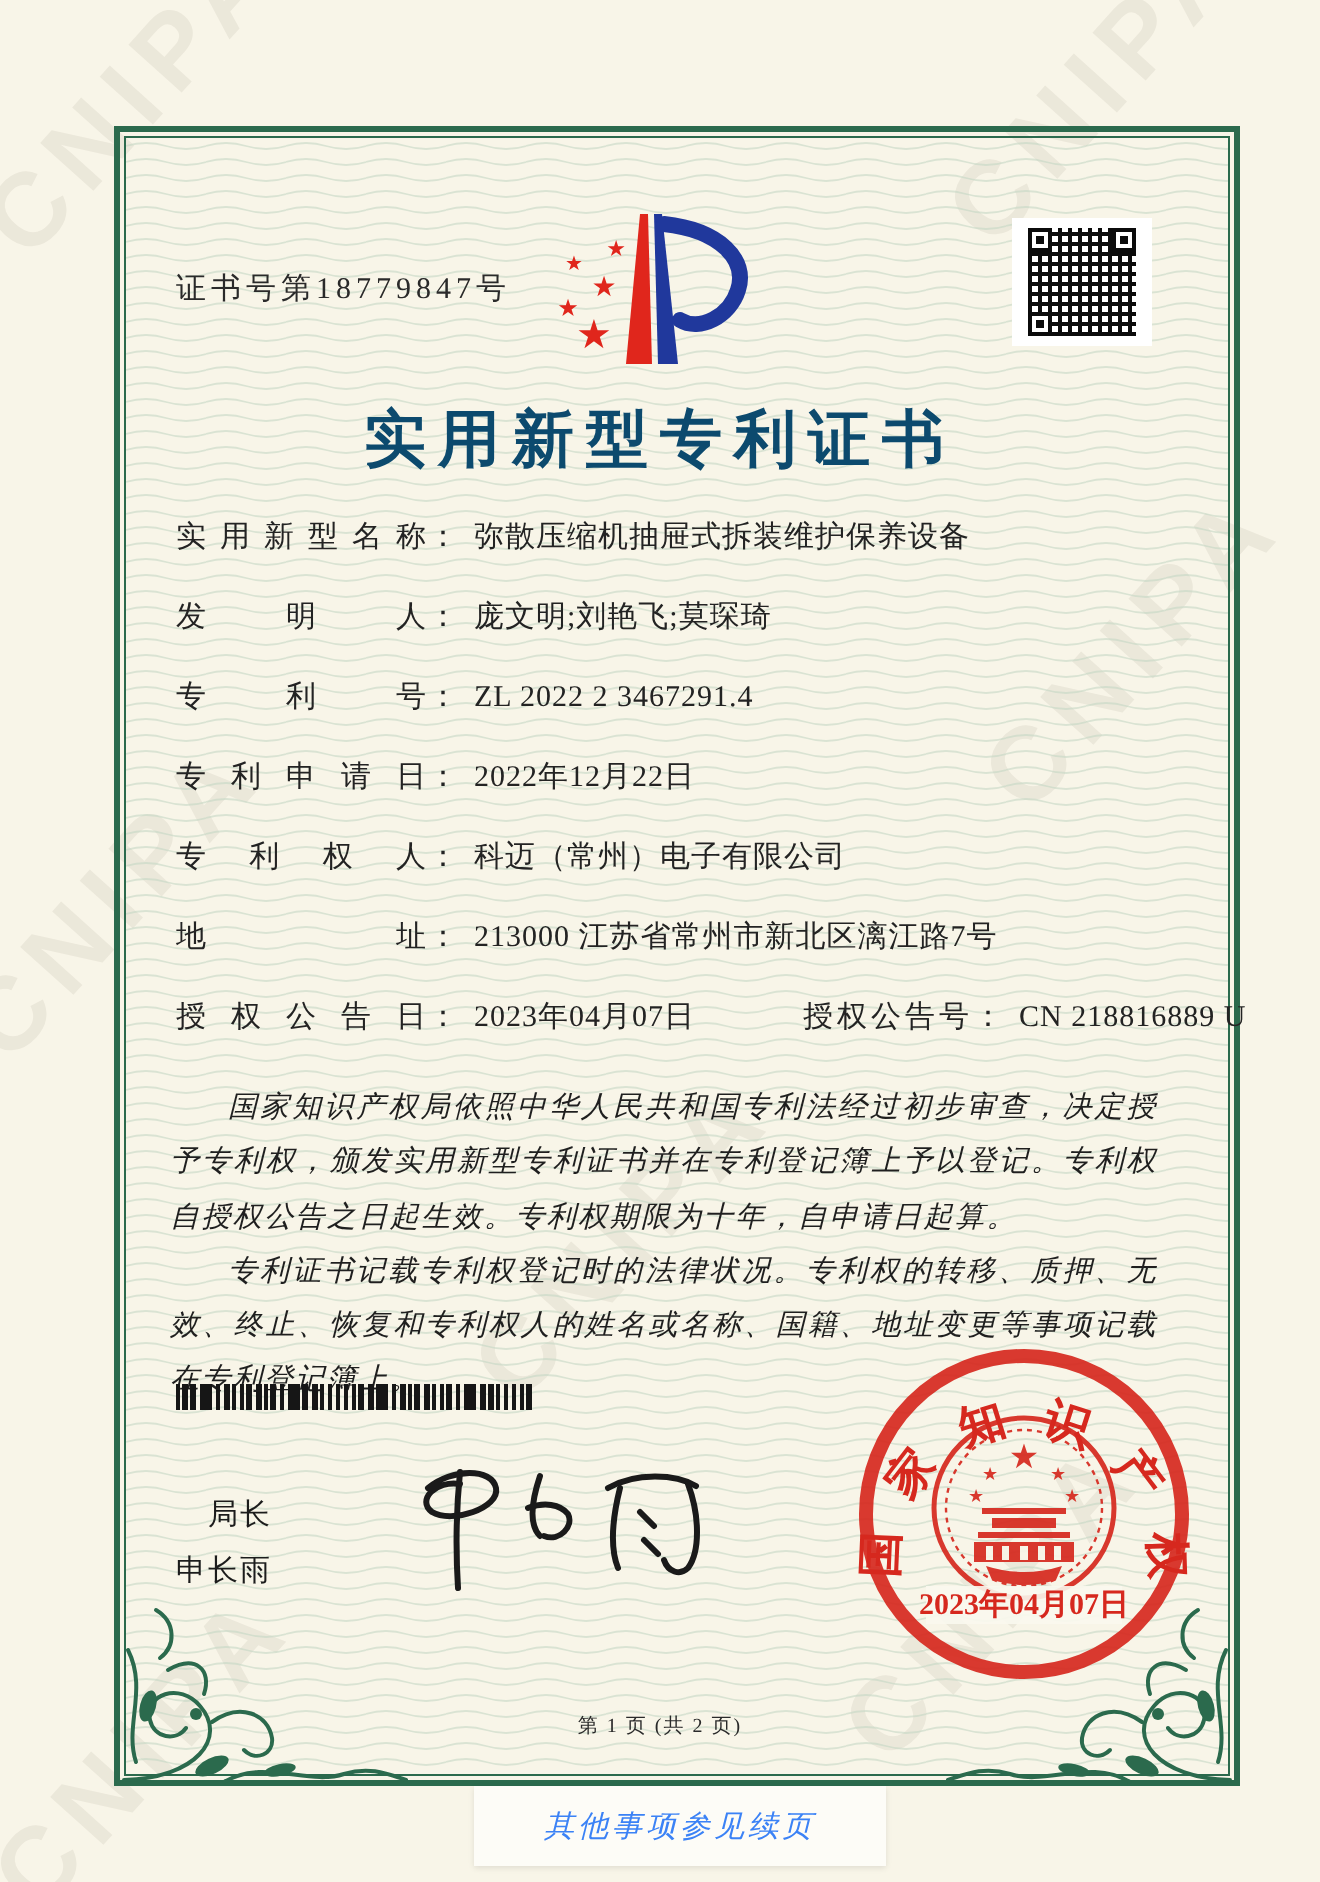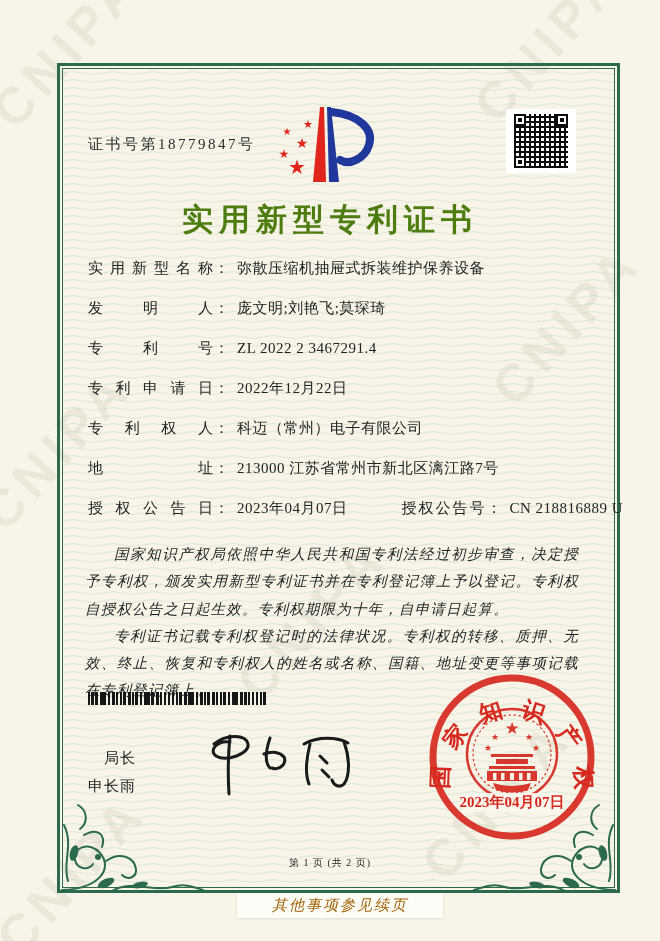--- a/index.html
+++ b/index.html
@@ -50,21 +50,21 @@
   .qr-box{position:relative;width:54px;height:54px;background:
      repeating-linear-gradient(0deg,#0b0b0b 0 2px,transparent 2px 5px),
      repeating-linear-gradient(90deg,#0b0b0b 0 2px,transparent 2px 5px);
   }
   .finder{position:absolute;width:12px;height:12px;border:2px solid #0b0b0b;background:#fff;box-sizing:border-box;}
   .finder::after{content:"";position:absolute;left:2px;top:2px;width:4px;height:4px;background:#0b0b0b;}
   .finder.tl{left:0;top:0;} .finder.tr{right:0;top:0;} .finder.bl{left:0;bottom:0;}
 
   .title{
     position:absolute;left:0;right:0;top:199px;text-align:center;
-    font-size:31px;font-weight:bold;letter-spacing:6px;color:#4d7c0f;
+    font-size:31px;font-weight:bold;letter-spacing:6px;color:#0c4a6e;
   }
 
   .fields{position:absolute;left:88px;top:259px;width:492px;}
   .frow{height:40px;font-size:15px;color:#232323;white-space:nowrap;}
   .flabel{
     display:inline-block;width:126px;
     text-align:justify;text-align-last:justify;
     letter-spacing:1px;vertical-align:top;
   }
   .fcolon{display:inline-block;margin:0 8px 0 0;}
@@ -93,24 +93,24 @@
   }
   .signature{position:absolute;left:192px;top:722px;}
 
   .seal{position:absolute;left:427px;top:672px;width:170px;height:170px;}
 
   .page-num{
     position:absolute;left:0;right:0;top:856px;text-align:center;
     font-size:10px;letter-spacing:1px;color:#2a2a2a;
   }
   .foot-note{
-    position:absolute;left:237px;top:893px;width:206px;height:25px;
+    position:absolute;left:237px;top:893px;width:206px;height:40px;
     background:#fdfcf7;box-shadow:0 1px 3px rgba(0,0,0,0.10);
     display:flex;align-items:center;justify-content:center;
-    font-size:15px;font-style:italic;letter-spacing:2px;color:#a16207;z-index:5;
+    font-size:15px;font-style:italic;letter-spacing:2px;color:#3b82f6;z-index:5;
   }
 </style>
 </head>
 <body>
 
 <div id="page">
 
   <div class="wm" style="left:-30px;top:18px">CNIPA</div>
   <div class="wm" style="left:452px;top:12px">CNIPA</div>
   <div class="wm" style="left:470px;top:295px">CNIPA</div>

